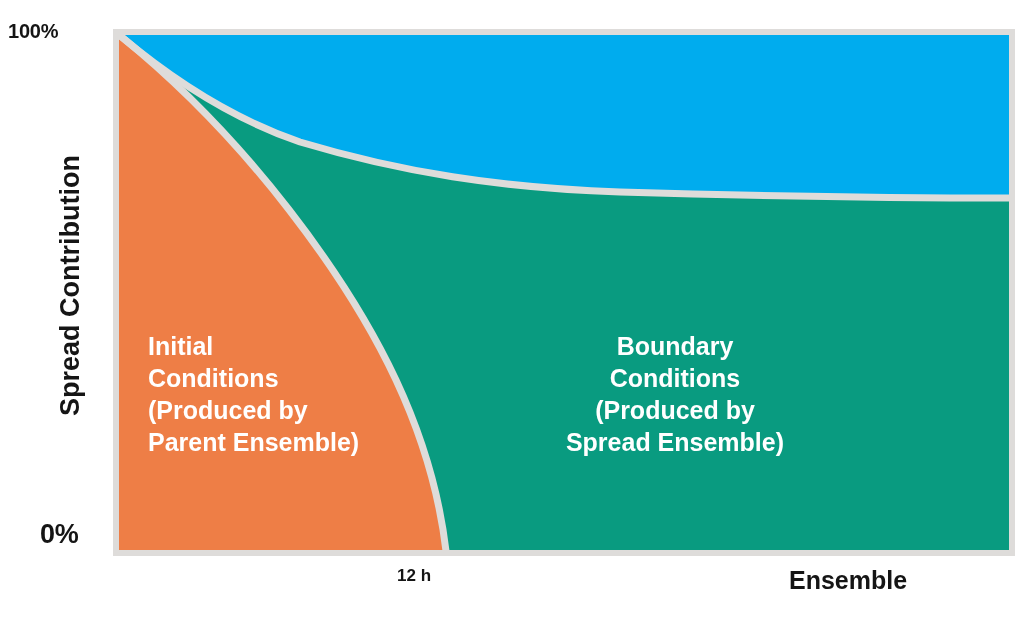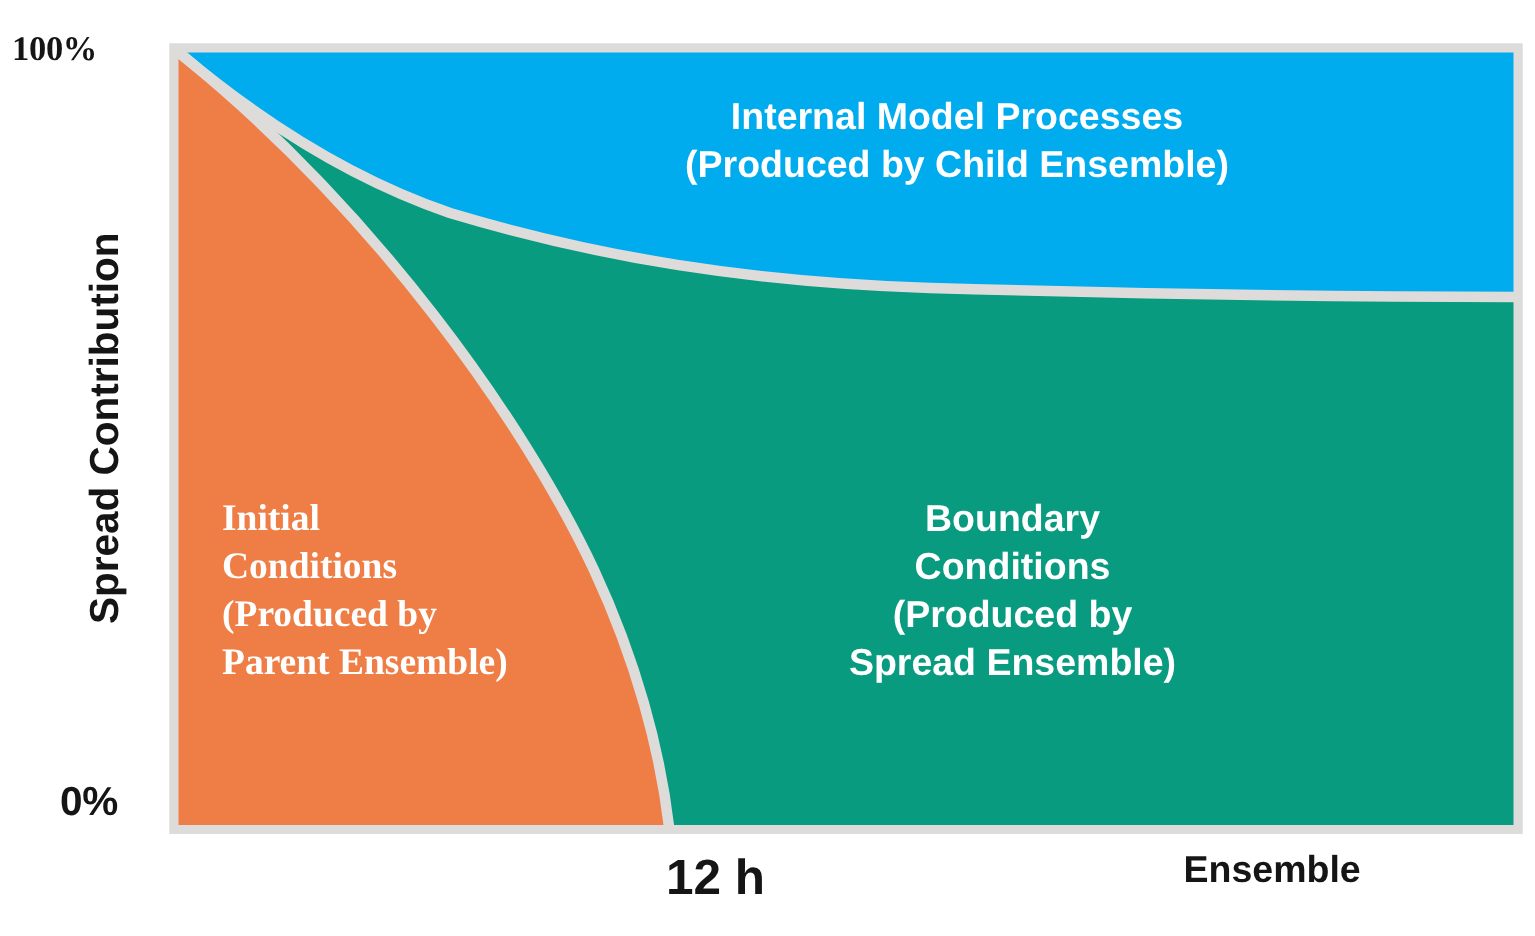--- a/index.html
+++ b/index.html
@@ -14,35 +14,35 @@
 
   .svgwrap{position:absolute;left:0;top:0;width:1023px;height:624px;}
 
   
   .axis-text{
     position:absolute;
     color:#151515;
     font-weight:700;
     white-space:nowrap;
   }
-  #ylabel-top{ left:8px; top:20px; font-size:23px; letter-spacing:-0.2px;font-family:Liberation Serif, serif;}
+  #ylabel-top{ left:8px; top:20px; font-size:20px; letter-spacing:-0.2px;}
   #ylabel-bottom{ left:40px; top:519px; font-size:27px; letter-spacing:-0.2px;}
   #ylabel-axis{
     position:absolute;
     left:-120px; top:270px;
     width:380px;
     text-align:center;
     transform:rotate(-90deg);
     transform-origin:center center;
     font-size:27px;
     font-weight:700;
     color:#151515;
     white-space:nowrap;
   }
-  #xtick-12h{ left:444px; top:566px; font-size:33px;}
+  #xtick-12h{ left:397px; top:566px; font-size:17px;}
   #xlabel-leadtime{ left:789px; top:566px; font-size:25px;}
 
   
   .band-label{
     position:absolute;
     color:#ffffff;
     font-weight:700;
     line-height:1.28;
     white-space:pre-line;
     pointer-events:none;
@@ -122,24 +122,22 @@
   <div class="axis-text" id="ylabel-top" style="color: rgb(21, 21, 21);">100%</div>
 
   <div class="axis-text" id="ylabel-bottom" style="color: rgb(21, 21, 21);">0%</div>
 
   <div id="ylabel-axis" style="color: rgb(21, 21, 21);">Spread Contribution</div>
 
   <div class="axis-text" id="xtick-12h" style="color: rgb(21, 21, 21);">12 h</div>
 
   <div class="axis-text" id="xlabel-leadtime" style="color: rgb(21, 21, 21);">Ensemble</div>
 
-  <div class="band-label" id="label-blue" style="color: rgb(255, 255, 255);">Internal Model Processes
-(Produced by Child Ensemble)</div>
 
-  <div class="band-label" id="label-orange" style="color: rgb(255, 255, 255); font-family: Liberation Serif, serif;">Initial
+  <div class="band-label" id="label-orange" style="color: rgb(255, 255, 255);">Initial
 Conditions
 (Produced by
 Parent Ensemble)</div>
 
   <div class="band-label" id="label-green" style="color: rgb(255, 255, 255);">Boundary
 Conditions
 (Produced by
 Spread Ensemble)</div>
 
 </div>

